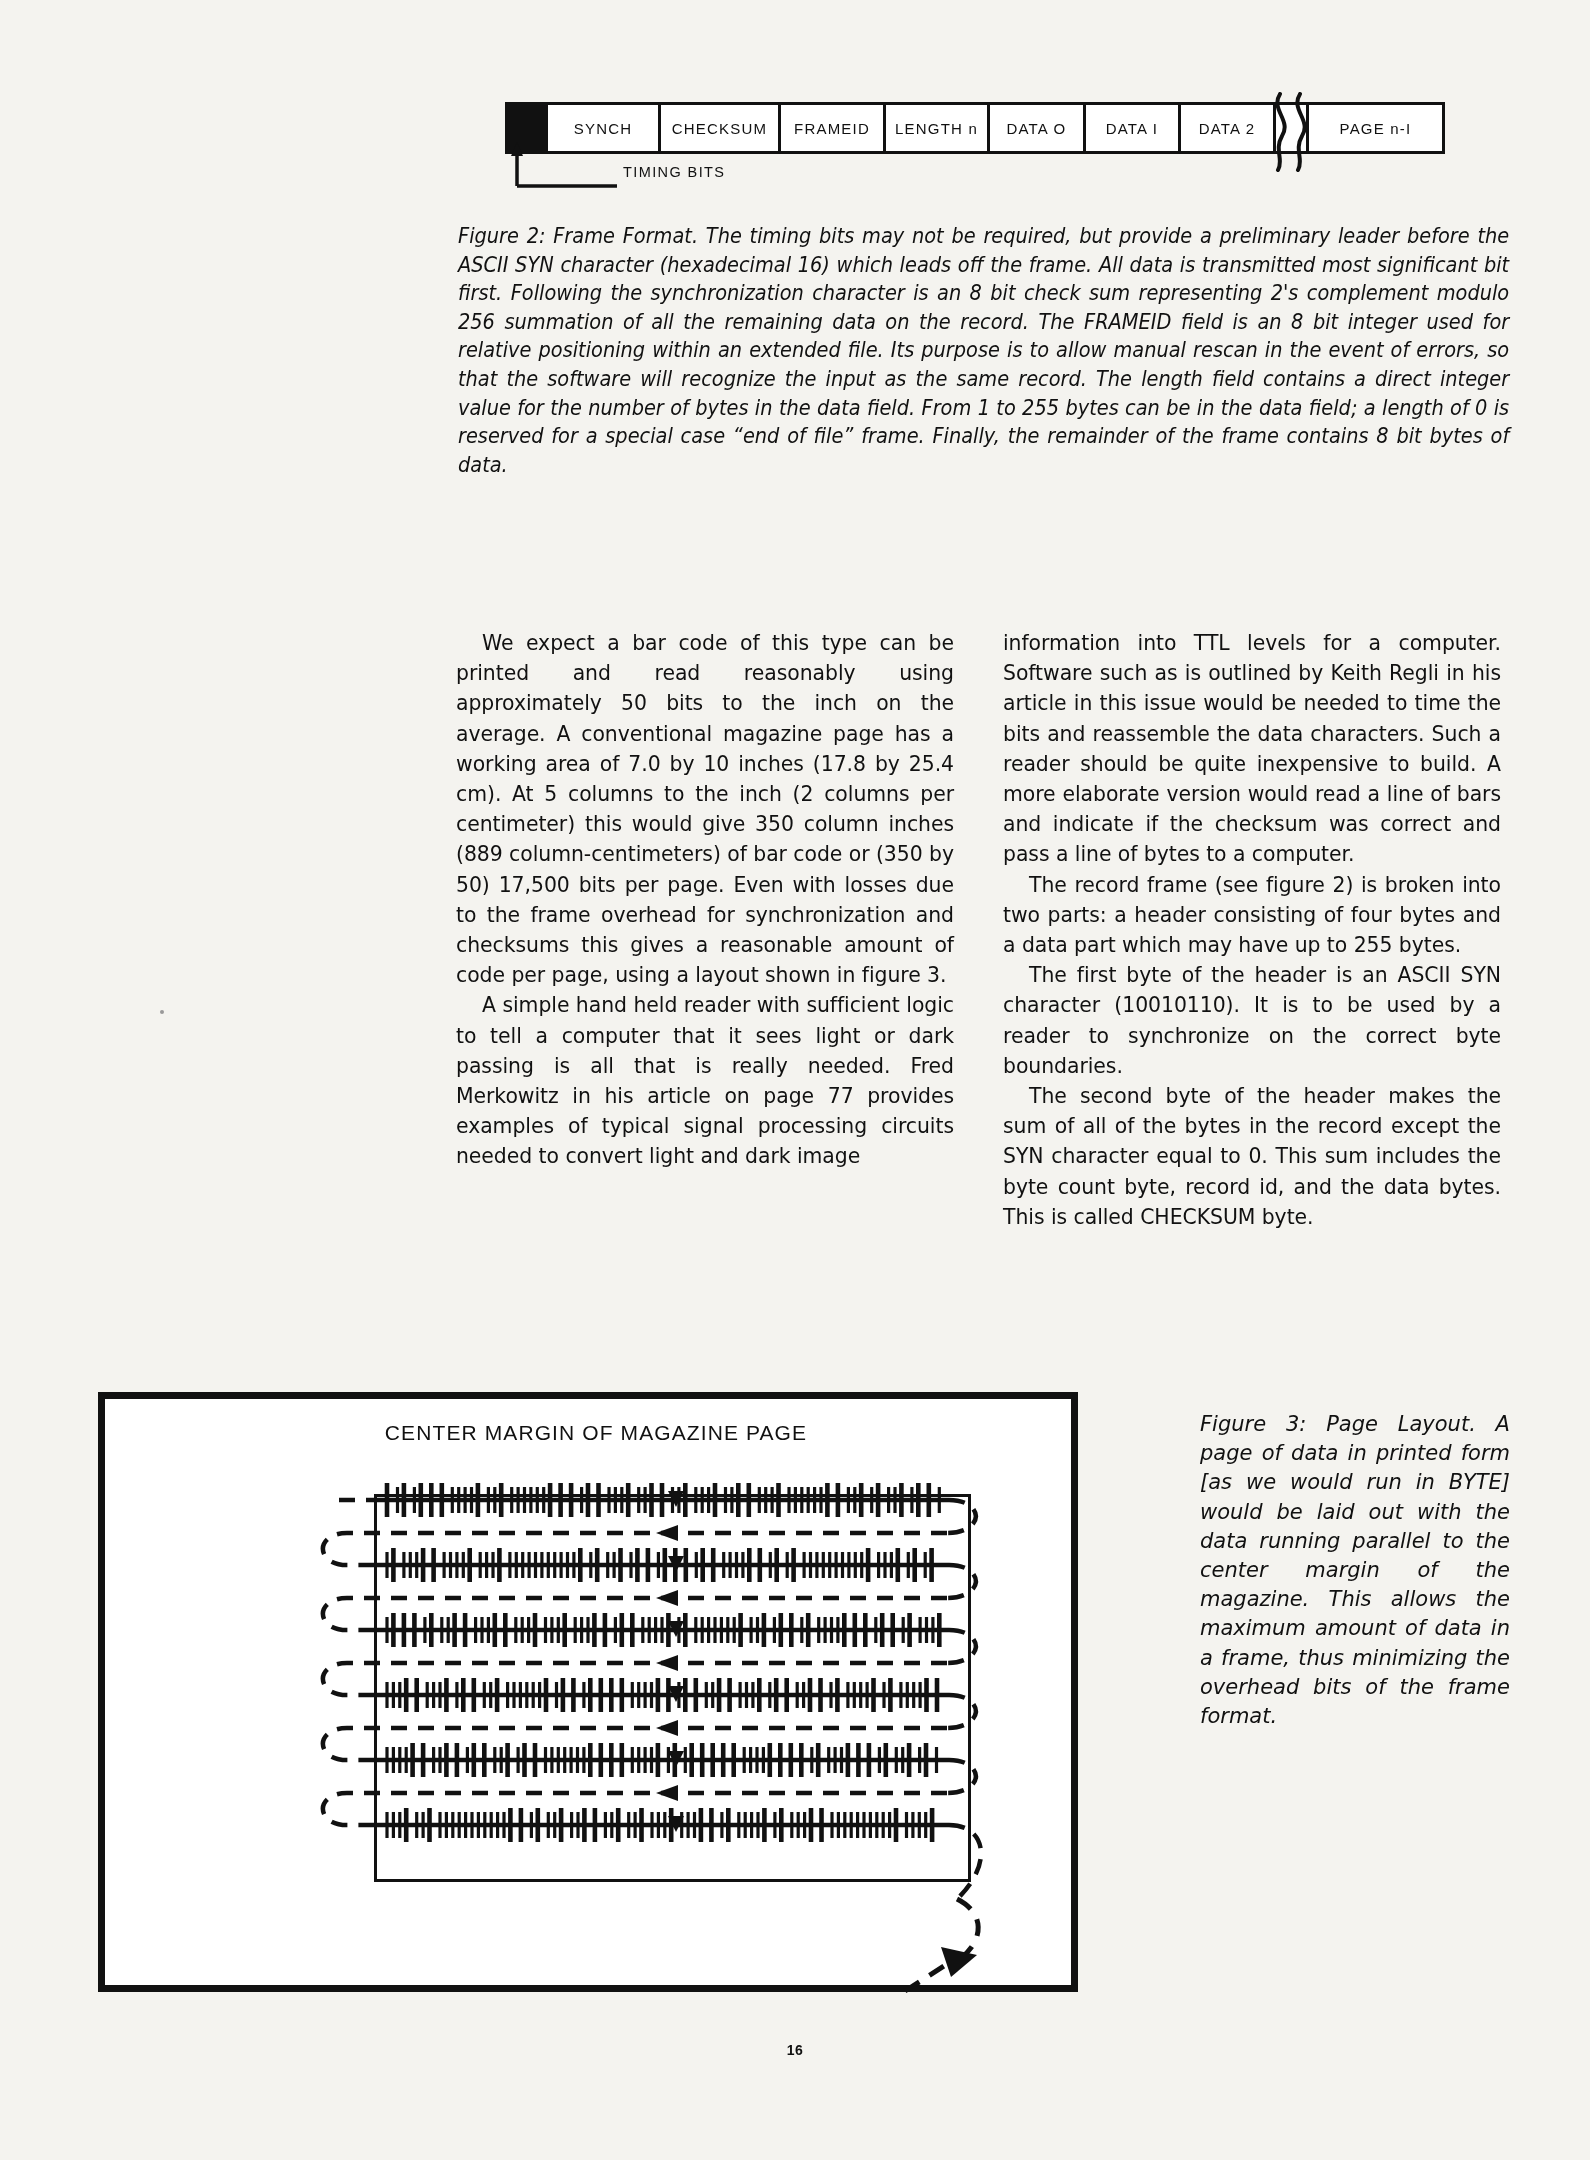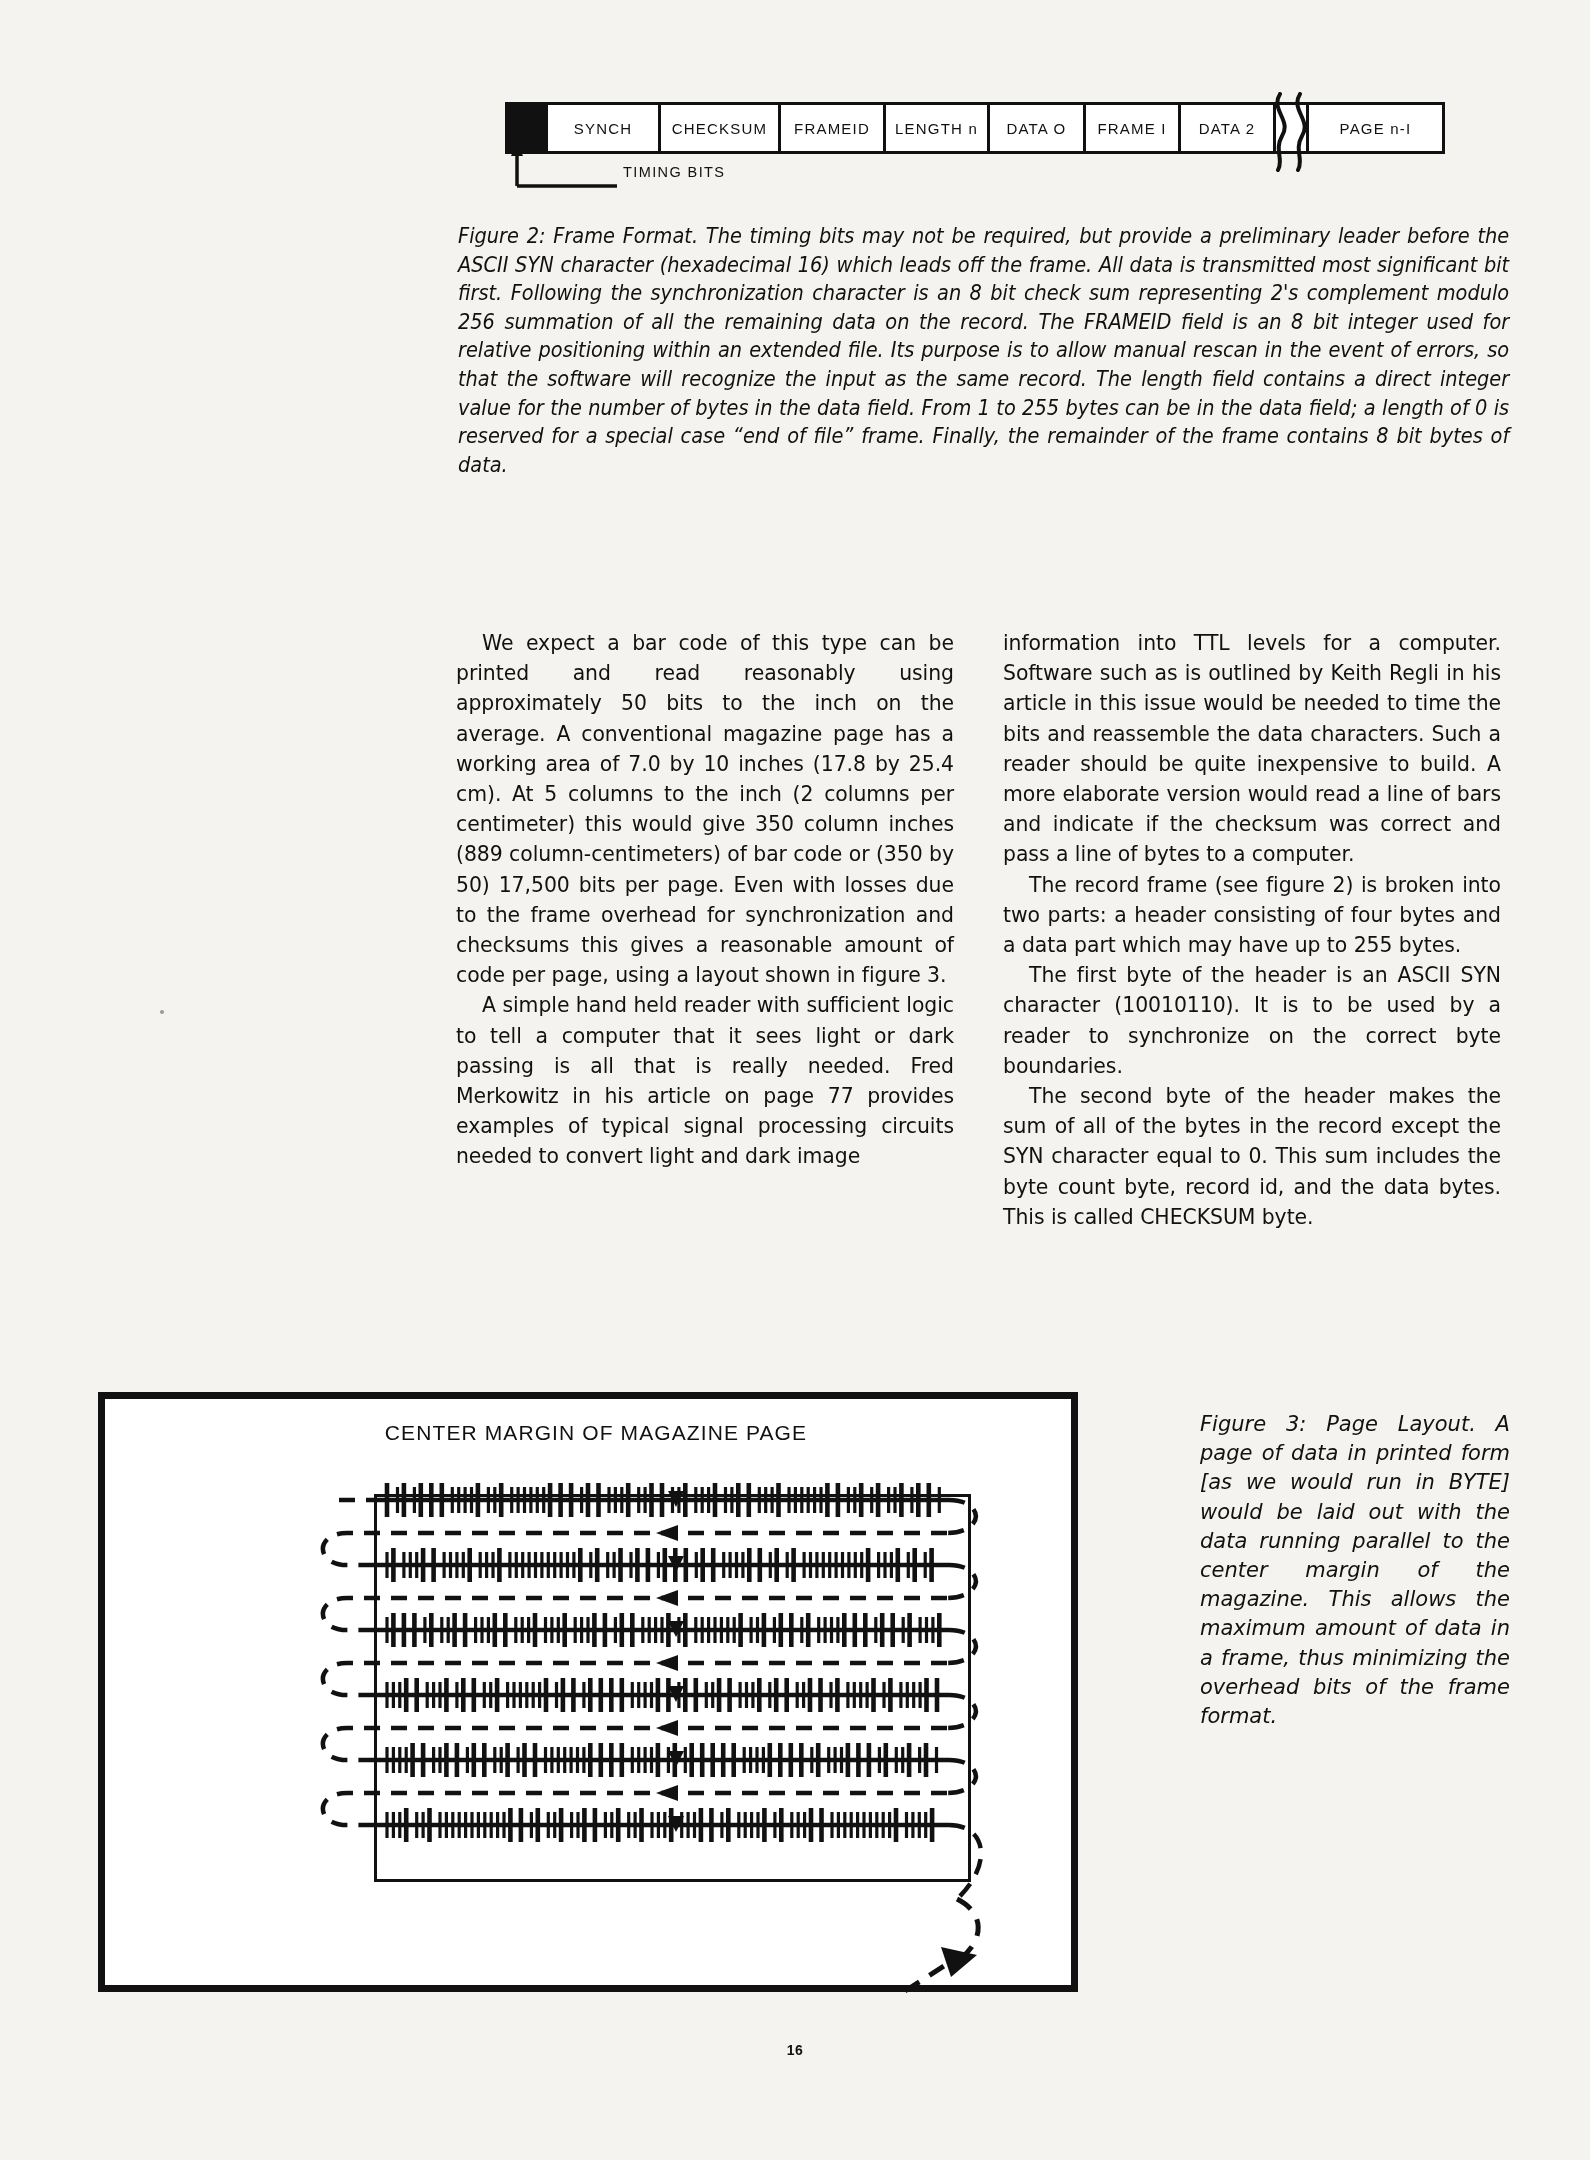--- a/index.html
+++ b/index.html
@@ -113,21 +113,21 @@
 <div class="page">
 
   <div id="fig2-diagram">
     <div class="frame-strip">
       <div class="cell timing"></div>
       <div class="cell synch">SYNCH</div>
       <div class="cell checksum">CHECKSUM</div>
       <div class="cell frameid">FRAMEID</div>
       <div class="cell length">LENGTH n</div>
       <div class="cell data0">DATA O</div>
-      <div class="cell data1">FRAME I</div>
+      <div class="cell data1">DATA I</div>
       <div class="cell data2">DATA 2</div>
       <div class="cell gap">
         <svg class="squiggle" width="58" height="80" viewBox="0 0 58 80">
           <path d="M18 2 C 8 18, 30 28, 20 44 C 12 58, 22 68, 16 78" stroke="#111" stroke-width="4" fill="none" stroke-linecap="round"></path>
           <path d="M38 2 C 28 18, 50 28, 40 44 C 32 58, 42 68, 36 78" stroke="#111" stroke-width="4" fill="none" stroke-linecap="round"></path>
         </svg>
       </div>
       <div class="cell datan">PAGE n-I</div>
     </div>
   </div>

